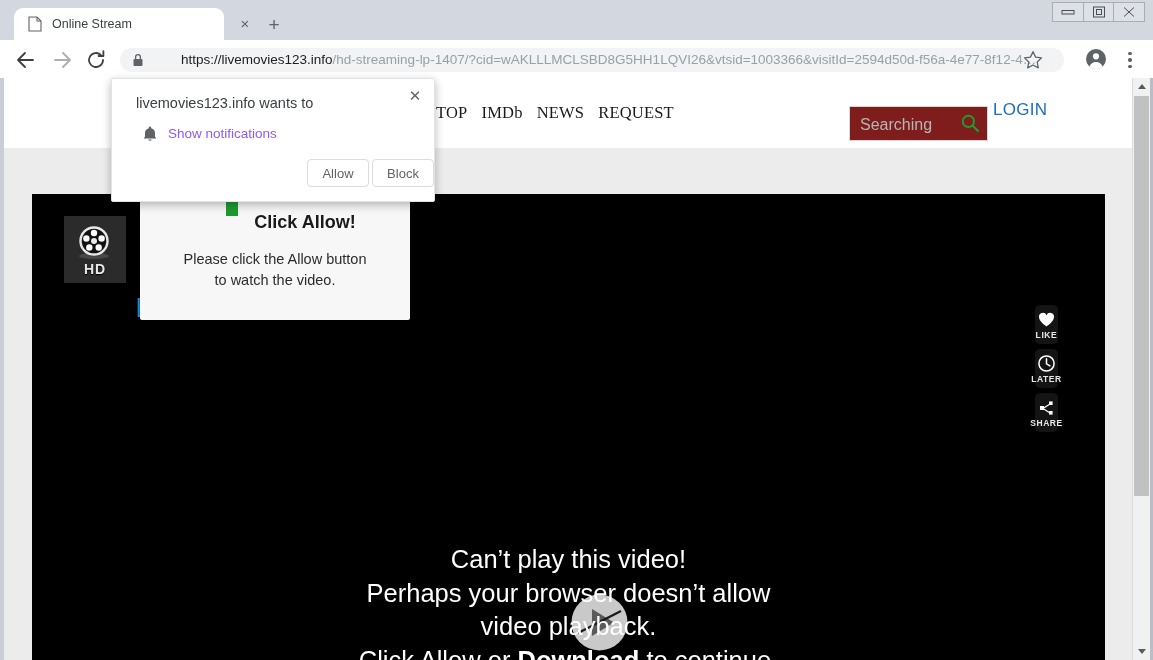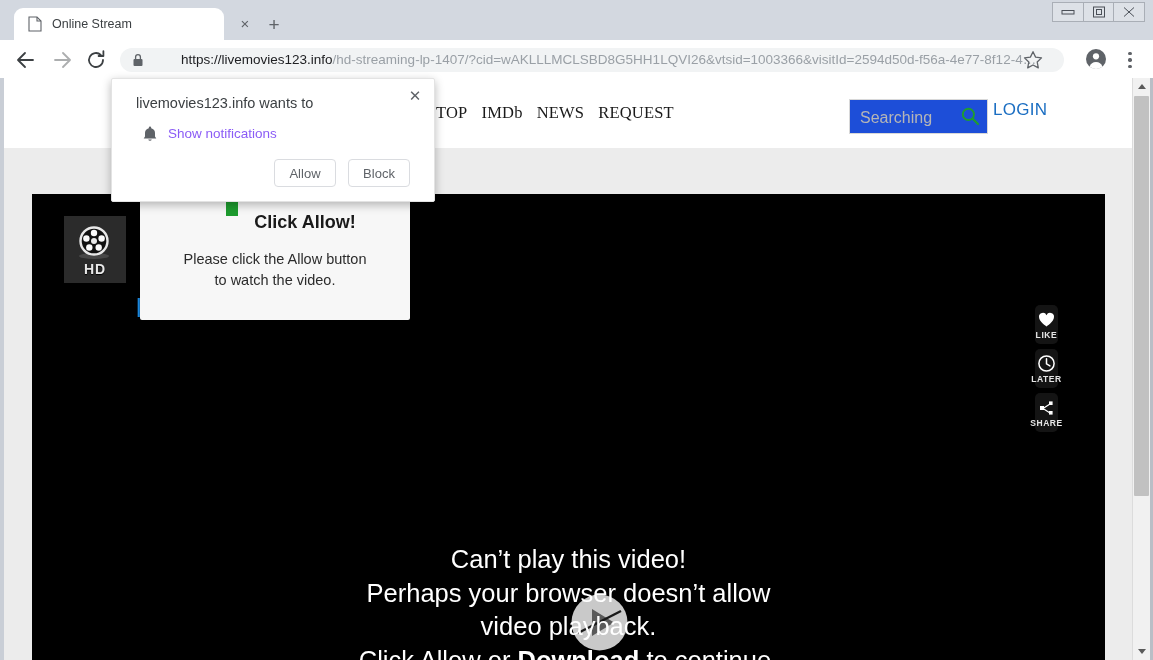--- a/index.html
+++ b/index.html
@@ -69,22 +69,22 @@
   .viewport{position:absolute;left:4px;top:78px;width:1132px;height:582px;background:#ececec;overflow:hidden;}
 
   .site-header{position:absolute;left:0;top:0;width:1132px;height:70px;background:#fff;}
   .site-nav{
     position:absolute;left:432px;top:25px;
     font-family:"Liberation Serif",serif;font-size:16.5px;color:#1a1a1a;letter-spacing:.2px;
     white-space:nowrap;
   }
   .site-nav span{margin-right:14px;}
   .searchbox{
-    position:absolute;left:845px;top:21px;width:137px;height:33px;
-    border:1px solid #d8d8d8;background:#1d4ed8;
+    position:absolute;left:845px;top:28px;width:137px;height:33px;
+    border:1px solid #d8d8d8;background:#7f1d1d;
   }
   .searchbox input{
     position:absolute;left:8px;top:4px;width:96px;height:25px;border:0;outline:0;background:transparent;
     font-family:"Liberation Sans",sans-serif;font-size:16px;color:#b0b0b0;
   }
   .searchbox input::placeholder{color:#b6b6b6;}
   .search-icon{position:absolute;right:7px;top:6px;width:20px;height:20px;}
   .login-link{
     position:absolute;left:989px;top:22px;font-size:17px;color:#1b6ec2;letter-spacing:.3px;
   }
@@ -147,21 +147,21 @@
     position:absolute;right:8px;top:6px;width:22px;height:22px;
     font-size:15px;line-height:22px;text-align:center;color:#5f6368;
   }
   .permission .p-title{
     position:absolute;left:24px;top:16px;font-size:14.5px;color:#3c4043;
   }
   .permission .p-bell{position:absolute;left:30px;top:46px;width:16px;height:18px;}
   .permission .p-opt{
     position:absolute;left:56px;top:47px;font-size:13.5px;color:#8b5cf6;
   }
-  .permission .p-actions{position:absolute;right:24px;bottom:14px;display:flex;gap:12px;}
+  .permission .p-actions{position:absolute;right:0;bottom:14px;display:flex;gap:3px;}
   .permission button{
     min-width:62px;height:28px;padding:0 14px;background:#fff;
     border:1px solid #dadce0;border-radius:4px;
     font-family:"Liberation Sans",sans-serif;font-size:13px;color:#5f6368;cursor:pointer;
   }
 
   
   .scroll-track{position:absolute;right:3px;top:78px;width:17px;height:582px;background:#f1f1f1;border-left:1px solid #dcdcdc;}
   .scroll-up,.scroll-down{position:absolute;left:0;width:17px;height:17px;display:flex;align-items:center;justify-content:center;}
   .scroll-up{top:0;}

